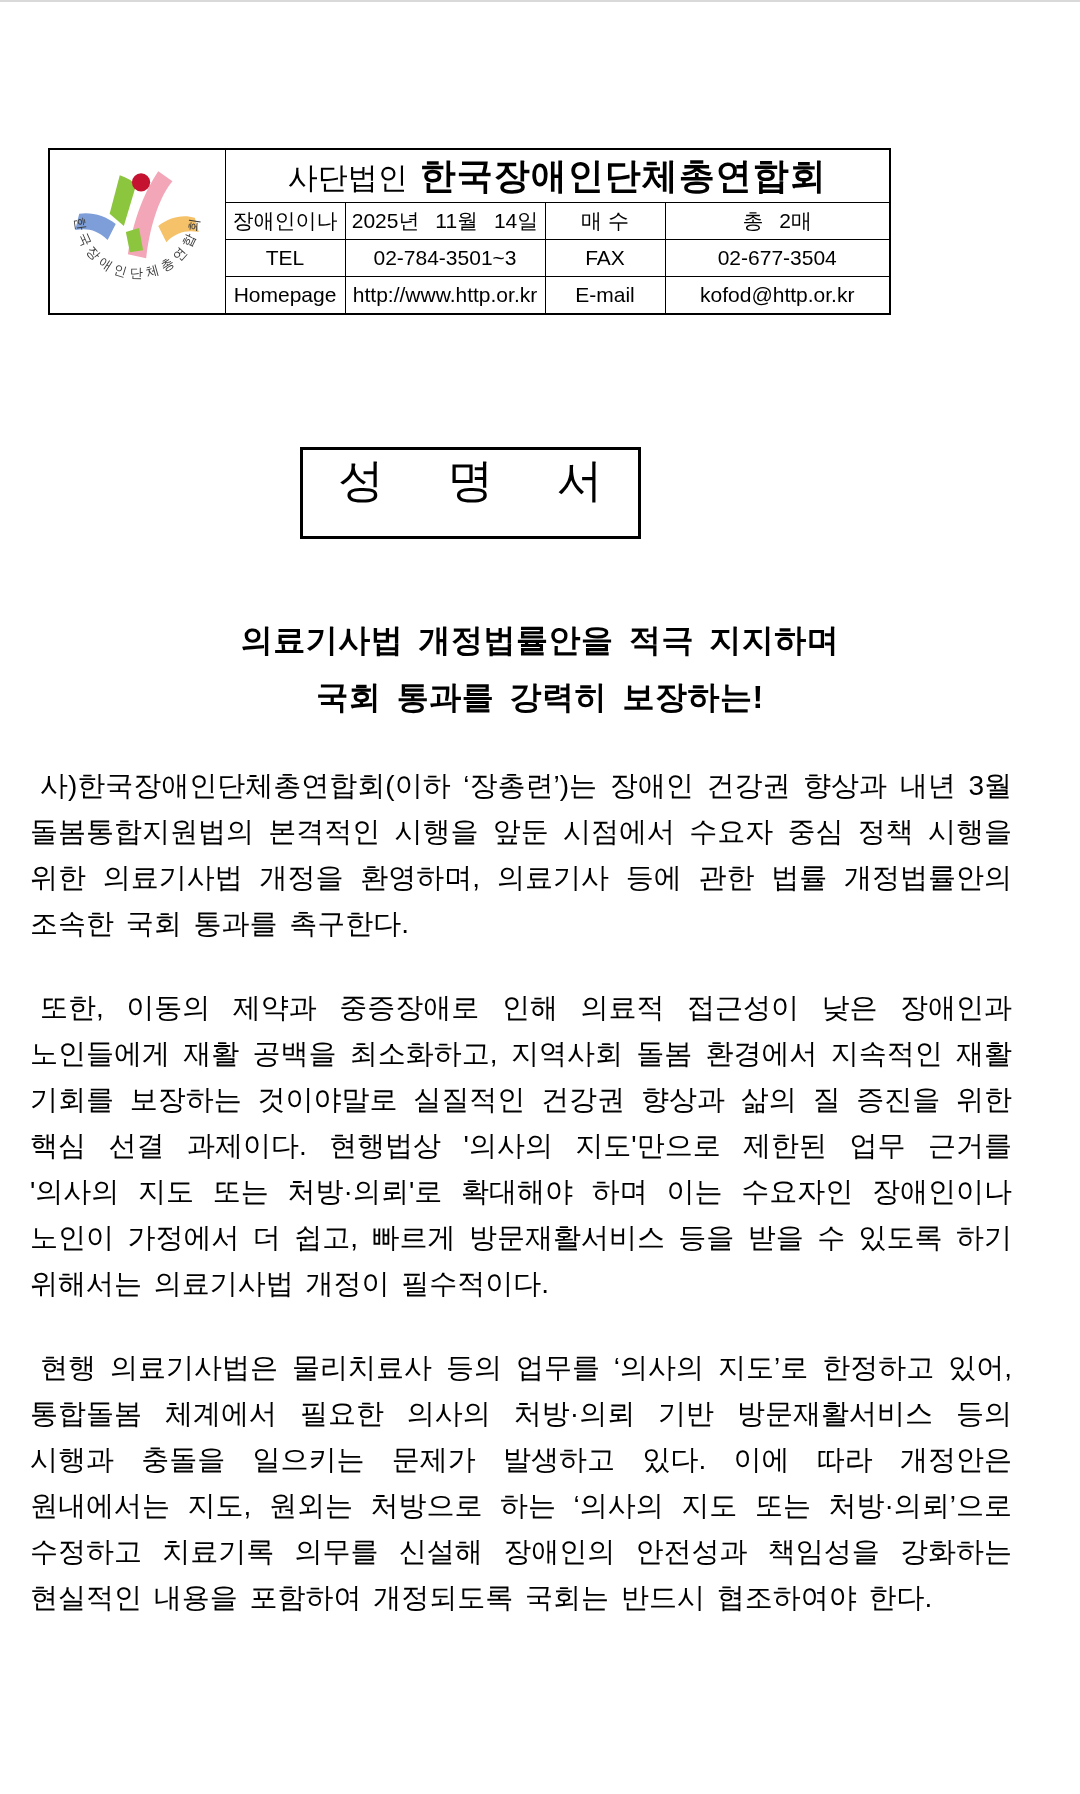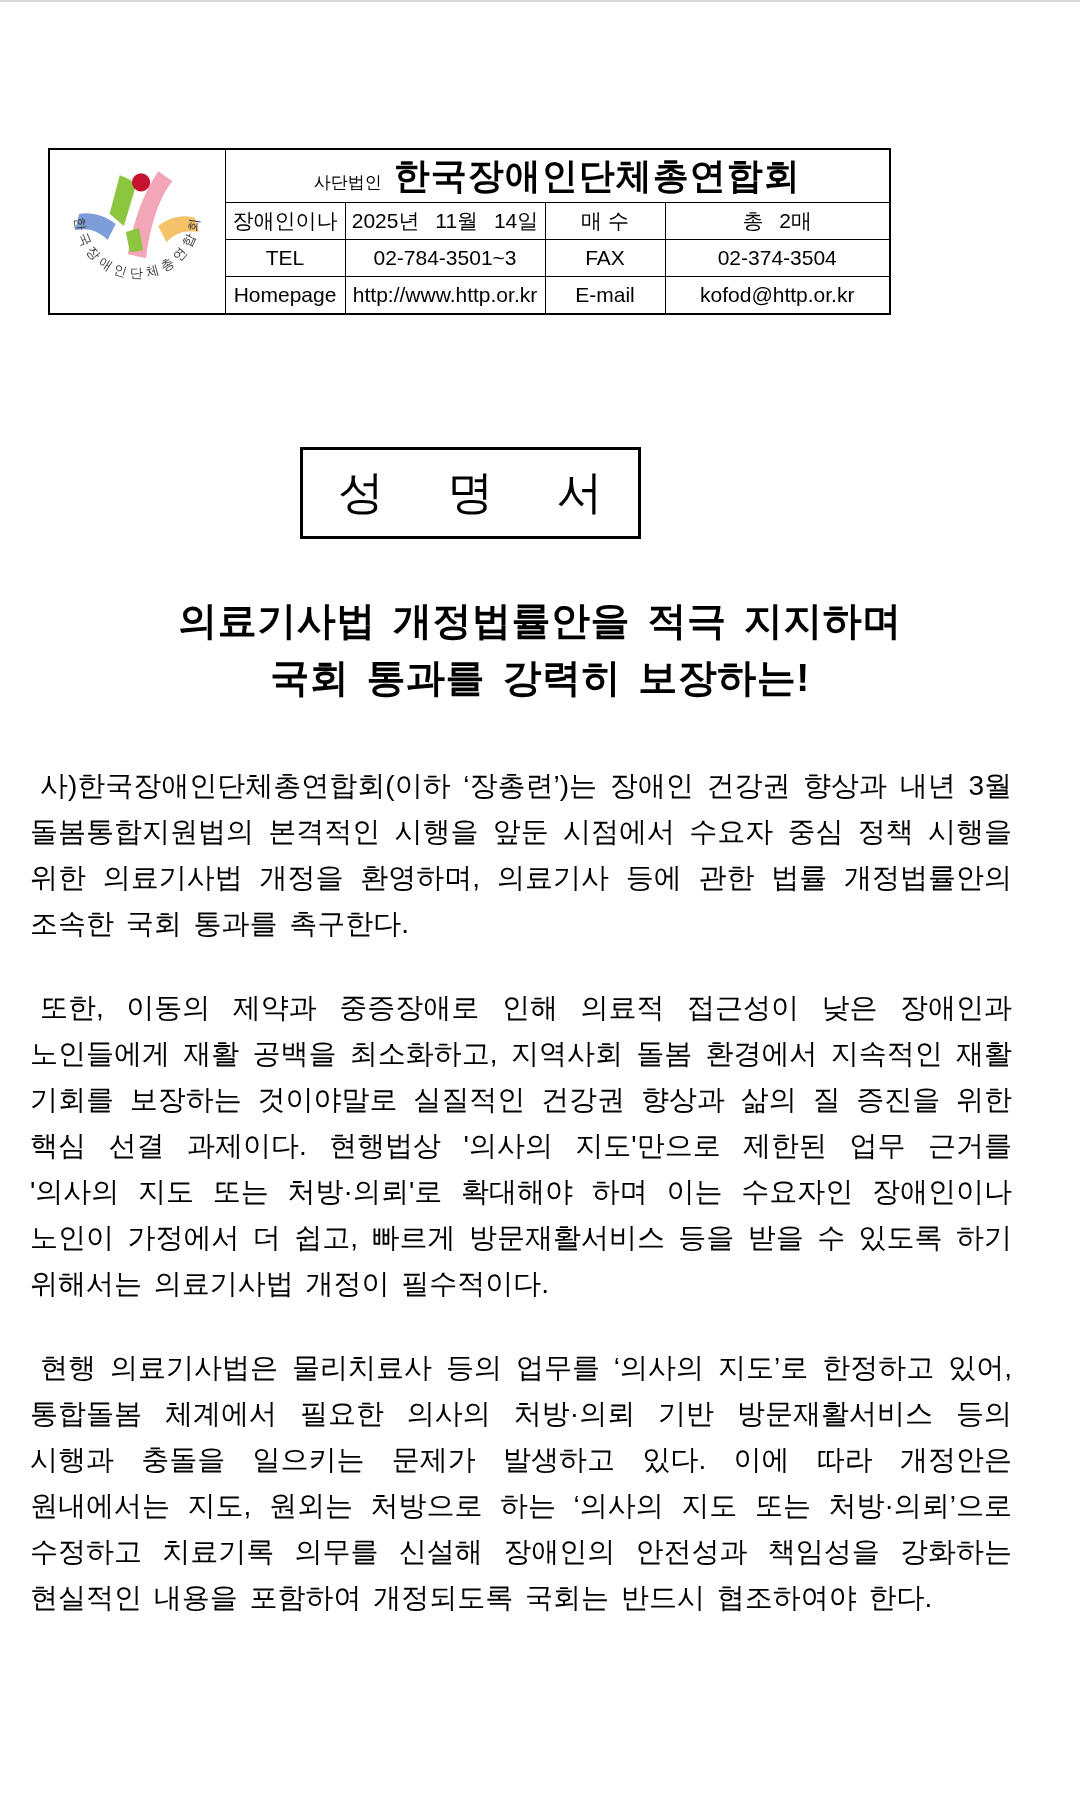--- a/index.html
+++ b/index.html
@@ -13,39 +13,39 @@
   
   .doc-table{
     position:absolute;top:148px;left:48px;width:841px;
     border-collapse:collapse;table-layout:fixed;border:2px solid #000;
   }
   .doc-table td{
     border:1.5px solid #000;text-align:center;vertical-align:middle;
     font-size:21px;padding:0;overflow:hidden;white-space:nowrap;
   }
   .title-cell{height:52px}
-  .org-type{font-size:17px;font-weight:400;margin-right:12px}
+  .org-type{font-size:30px;font-weight:400;margin-right:12px}
   .org-name{font-size:36px;font-weight:700;letter-spacing:1px}
   .row-h{height:37px}
   .wsp{word-spacing:10px}
   .logo-cell{background:#fff}
   .logo-wrap{display:flex;align-items:center;justify-content:center}
 
   
   .stmt{
     position:absolute;top:447px;left:300px;width:341px;height:92px;
-    border:3px solid #000;display:flex;align-items:center;justify-content:center;
+    border:3px solid #000;display:flex;justify-content:center;
     font-size:46px;font-weight:400;letter-spacing:0.55em;padding-left:0.55em;
     box-sizing:border-box;
   }
 
   
   .headline{
-    position:absolute;top:592px;left:40px;width:1000px;
-    text-align:center;font-size:39px;font-weight:700;line-height:57px;
+    position:absolute;top:612px;left:40px;width:1000px;
+    text-align:center;font-size:32px;font-weight:700;line-height:57px;
     letter-spacing:0.5px;word-spacing:6px;
   }
 
   
   .bodytext{
     position:absolute;top:763px;left:30px;width:982px;
     font-size:28px;line-height:46px;text-align:justify;
     word-break:keep-all;word-spacing:4px;
   }
   .bodytext p{margin:0 0 38px 0;text-indent:10px}
@@ -91,21 +91,21 @@
     <tr class="row-h">
       <td>장애인이나</td>
       <td class="wsp">2025년 11월 14일</td>
       <td>매 수</td>
       <td class="wsp">총 2매</td>
     </tr>
     <tr class="row-h">
       <td>TEL</td>
       <td>02-784-3501~3</td>
       <td>FAX</td>
-      <td>02-374-3504</td>
+      <td>02-677-3504</td>
     </tr>
     <tr class="row-h">
       <td>Homepage</td>
       <td>http://www.http.or.kr</td>
       <td>E-mail</td>
       <td>kofod@http.or.kr</td>
     </tr>
   </tbody>
 </table>
 

